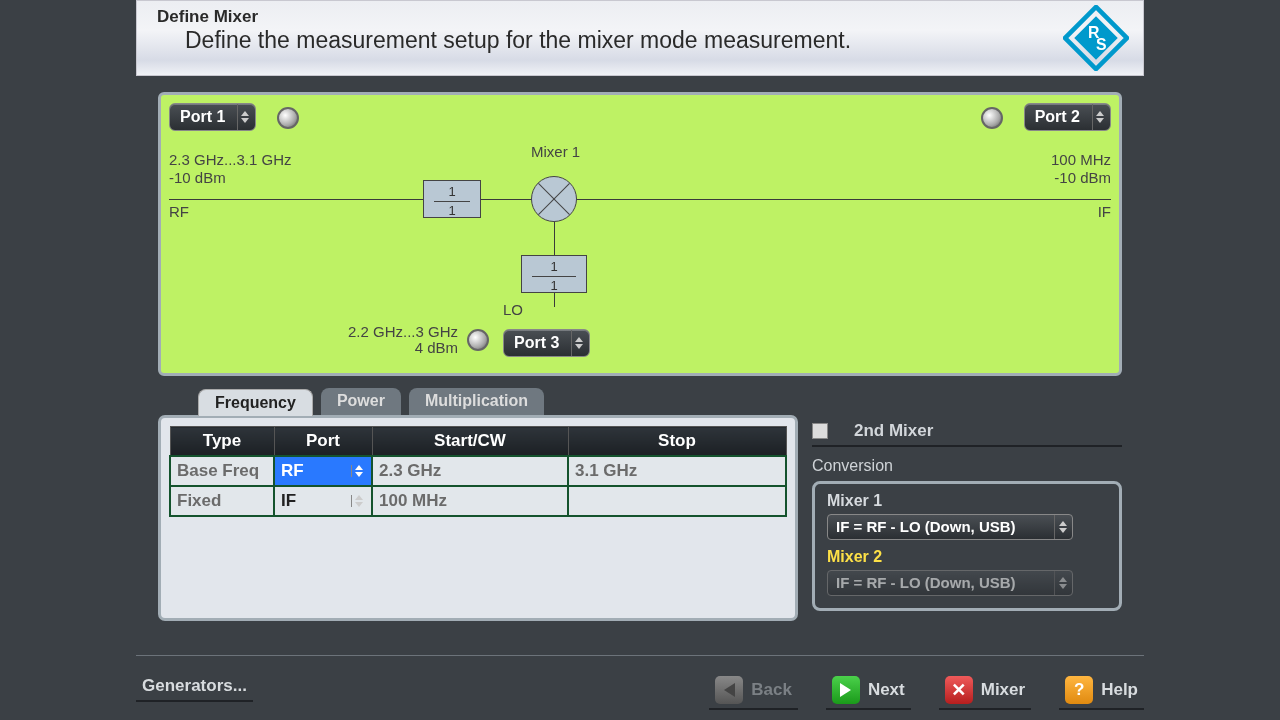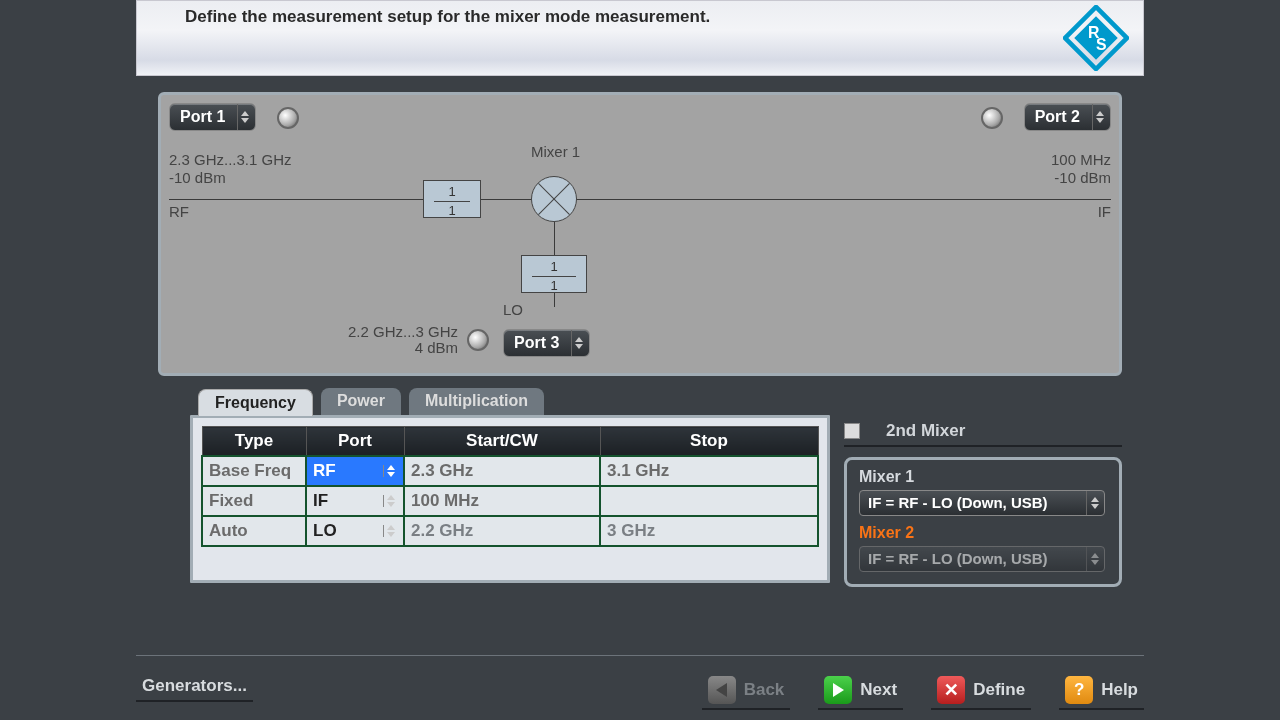--- a/index.html
+++ b/index.html
@@ -15,33 +15,33 @@
   
   .header {
     margin: 0 136px;
     height: 76px;
     background: linear-gradient(to bottom, #eceef2 0%, #f3f4f7 40%, #d7dbe6 80%, #f0f2f6 100%);
     position: relative;
     padding: 6px 20px;
     border: 1px solid #c8c8d0;
   }
   .header h1 { font-size: 17px; font-weight: bold; color: #2a2a2a; }
-  .header p  { font-size: 17px; font-weight: bold; color: #2a2a2a; margin-left: 28px; }
+  .header p  { font-size: 23px; font-weight: normal; color: #2a2a2a; margin-left: 28px; }
   .logo {
     position: absolute; right: 14px; top: 4px;
     width: 66px; height: 66px;
   }
   .logo svg { display:block; width:100%; height:100%; }
   .content {
     margin: 0 136px;
     padding-top: 16px;
   }
   
   .diagram {
-    background: #a3a3a3;
+    background: #bef264;
     border: 3px solid #a2adb5;
     border-radius: 6px;
     height: 284px;
     margin: 0 22px 12px 22px;
     position: relative;
   }
   .port-select {
     position: absolute;
     display: inline-flex;
     align-items: stretch;
@@ -111,24 +111,23 @@
   .tab.active { background:#d8dde2; color:#222; border:1px solid #aaa; border-bottom:none; position:relative; z-index:2; top:1px;}
   .lower {
     margin: 0 22px;
     display:flex;
     gap: 14px;
   }
   .table-panel {
     flex: 0 0 640px;
     background:#e2e6ec;
     border:3px solid #a2adb5;
-    border-radius:1px;
+    border-radius:7px;
     padding:8px;
-    height: 168px;
-    margin-left: 32px;
+    height: 206px;
   }
   table.freq {
     width:100%; border-collapse:collapse; table-layout:fixed;
     background:#e2e7eb;
   }
   table.freq th {
     background: linear-gradient(to bottom,#2e343a,#1c2024);
     color:#fff; font-weight:bold; font-size:17px;
     padding:4px 6px;
     border:1px solid #555;
@@ -163,21 +162,21 @@
     margin-bottom:10px;
   }
   .chk .box { width:16px; height:16px; background:#ddd; border:1px solid #888; }
   .group-title { color:#cfd3d7; font-size:16px; margin-bottom:6px; }
   .conv-box {
     border:3px solid #a2adb5; border-radius:8px;
     padding:8px 12px 14px 12px;
     height: 130px;
   }
   .conv-box .lbl { color:#d6dade; font-size:16px; font-weight:bold; margin-bottom:4px;}
-  .conv-box .lbl.dis { color:#f97316; }
+  .conv-box .lbl.dis { color:#fde047; }
   .conv-select {
     display:flex; align-items:stretch;
     background: linear-gradient(to bottom,#4a4f54,#2b2f33);
     border:1px solid #888;
     border-radius:4px;
     height:26px;
     color:#fff; font-weight:bold; font-size:15px;
     padding:0 2px 0 8px;
     width: 246px;
     cursor:pointer;
@@ -222,20 +221,21 @@
   .arrow-l, .arrow-r {
     width:0; height:0; border-top:7px solid transparent; border-bottom:7px solid transparent;
   }
   .arrow-l { border-right:11px solid #444; }
   .arrow-r { border-left:11px solid #fff; }
 </style>
 </head>
 <body>
 
 <div class="header">
+  <h1>Define Mixer</h1>
   <p>Define the measurement setup for the mixer mode measurement.</p>
   <div class="logo">
     <svg viewBox="0 0 100 100">
       <polygon points="50,3 97,50 50,97 3,50" fill="none" stroke="#0099cc" stroke-width="7"></polygon>
       <polygon points="50,17 83,50 50,83 17,50" fill="#0099cc"></polygon>
       <text x="38" y="50" font-size="24" font-weight="bold" fill="#fff" font-family="Arial">R</text>
       <text x="50" y="68" font-size="24" font-weight="bold" fill="#fff" font-family="Arial">S</text>
     </svg>
   </div>
 </div>
@@ -356,43 +356,30 @@
                   <span style="color:#222;">IF</span>
               <span class="spin">
                     <span class="up"></span>
                     <span class="dn"></span>
                   </span>
                 </div>
             </td>
             <td class="val">100 MHz</td>
             <td class="val"></td>
           </tr>
-          <tr>
-            <td class="type-col">Auto</td>
-            <td>
-              <div class="port-cell">
-                  <span style="color:#222;">LO</span>
-              <span class="spin">
-                    <span class="up"></span>
-                    <span class="dn"></span>
-                  </span>
-                </div>
-            </td>
-            <td class="val gray">2.2 GHz</td>
-            <td class="val gray">3 GHz</td>
-          </tr>
         </tbody>
       </table>
     </div>
 
     <div class="right-side">
       <label class="chk">
         <span class="box"></span>
         <span>2nd Mixer</span>
       </label>
+      <div class="group-title">Conversion</div>
       <div class="conv-box">
         <div class="lbl">Mixer 1</div>
         <div class="conv-select">
           <span class="label">IF = RF - LO (Down, USB)</span>
           <span class="spin">
               <span class="up"></span>
               <span class="dn"></span>
             </span>
         </div>
         <div class="lbl dis" style="margin-top:8px;">Mixer 2</div>
@@ -418,19 +405,19 @@
     <span>Back</span>
   </button>
   <button class="nav-btn">
     <span class="ico next">
         <span class="arrow-r"></span>
       </span>
     <span>Next</span>
   </button>
   <button class="nav-btn">
     <span class="ico cancel">✕</span>
-    <span>Define</span>
+    <span>Mixer</span>
   </button>
   <button class="nav-btn">
     <span class="ico help">?</span>
     <span>Help</span>
   </button>
 </div>
 
 </body></html>

